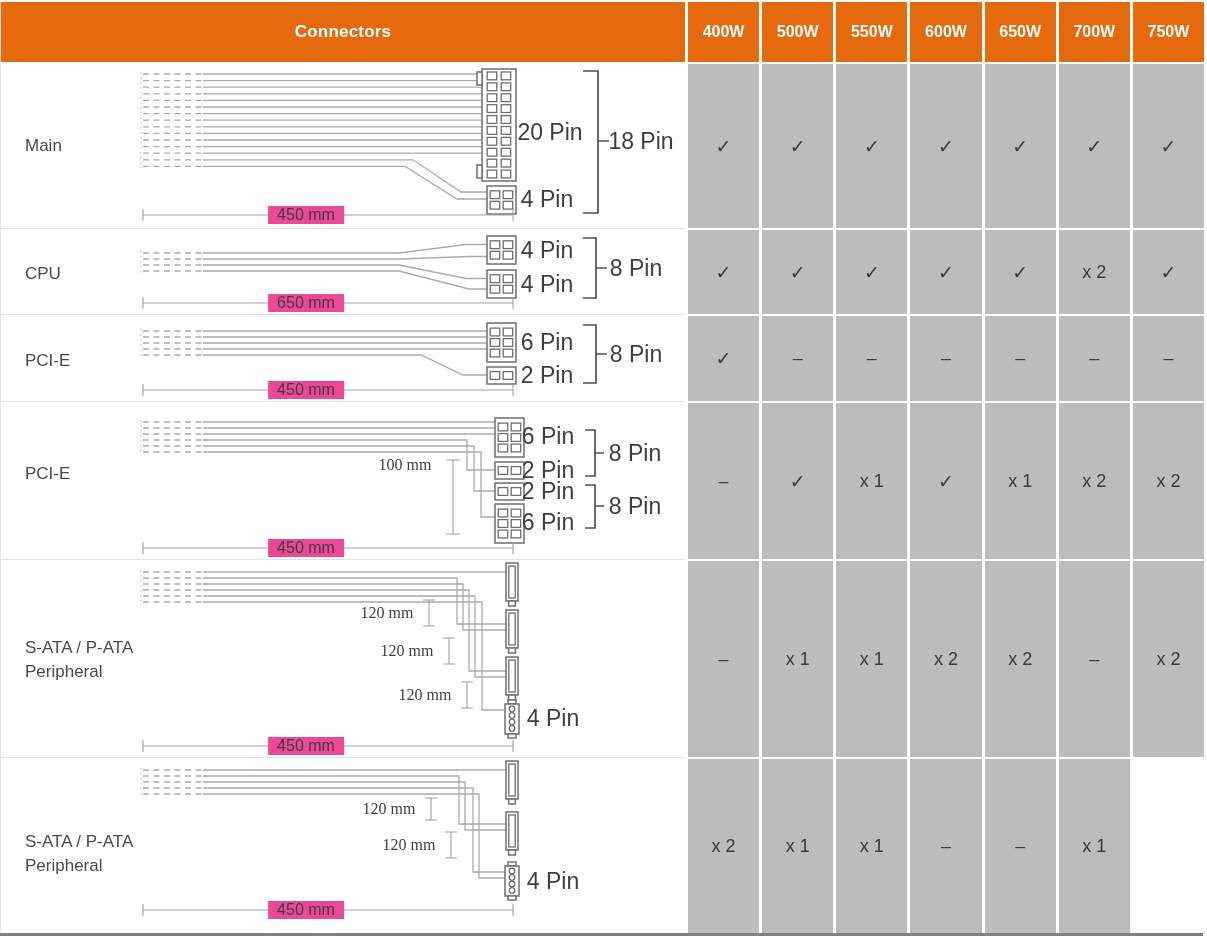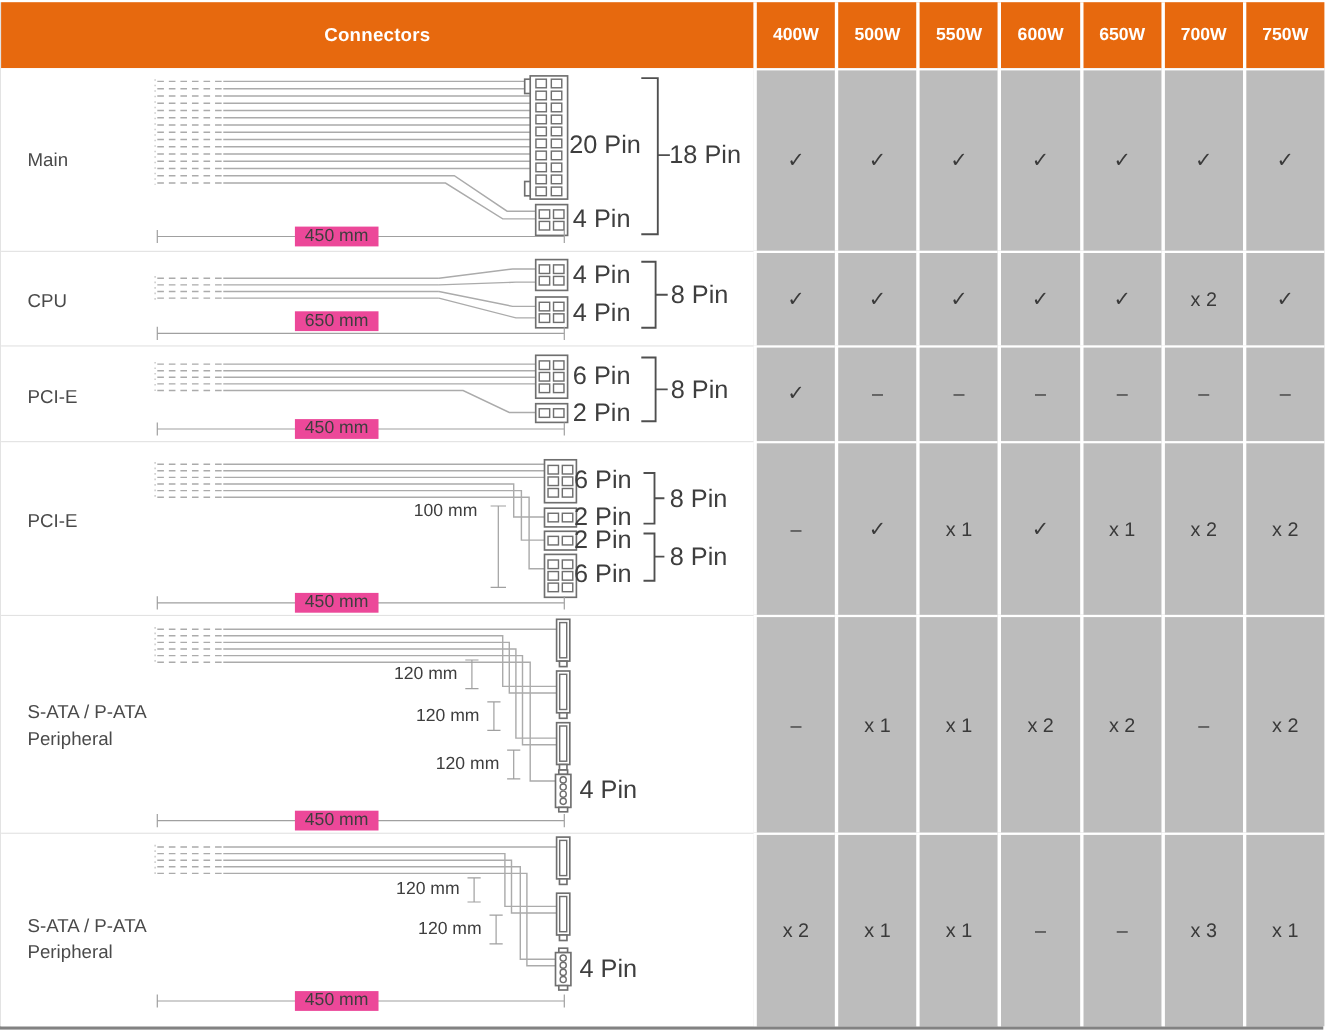--- a/index.html
+++ b/index.html
@@ -8,21 +8,21 @@
   .hcell{background:#e7690e;color:#fff;font-weight:bold;display:flex;align-items:center;justify-content:center;}
   .hcell.c{font-size:17px;letter-spacing:.2px;}
   .hcell.w{border-left:3px solid #fff;font-size:16px;}
   .vcell{background:#bcbcbc;border-left:3px solid #fff;border-top:2px solid #fff;display:flex;align-items:center;justify-content:center;font-size:18px;color:#3a3a3a;}
   .vcell .chk{font-size:19px;}
   .dcell{position:relative;background:#fff;border-top:1px solid #e2e2e2;overflow:hidden;}
   .dcell.r1{border-top:none;}
   .dcell svg{position:absolute;left:0;top:0;}
   .lab{position:absolute;transform:translate(-50%,-50%);font-size:23px;color:#3e3e3e;white-space:nowrap;}
   .dimlab{position:absolute;transform:translate(-50%,-50%);font-size:16px;color:#3e3e3e;background:#ec4899;padding:0 9px;white-space:nowrap;}
-  .mmlab{position:absolute;transform:translate(-50%,-50%);font-size:16px;color:#3e3e3e;white-space:nowrap;}
+  .mmlab{position:absolute;transform:translate(-50%,-50%);font-size:16px;color:#3e3e3e;white-space:nowrap;font-family:Liberation Serif, serif;}
   .rowlab{position:absolute;left:24px;transform:translateY(-50%);font-size:17px;color:#4a4a4a;line-height:24px;}
   .bottom-line{width:1203px;height:3px;background:#828282;margin-top:0;}
   
   .cable,.wire{fill:none;stroke:#ababab;stroke-width:1.3;}
   .dash{fill:none;stroke:#ababab;stroke-width:1.3;stroke-dasharray:6 4.5;}
   .dot{stroke:#c4c4c4;stroke-width:1.2;stroke-dasharray:1.5 3.5;fill:none;}
   .conn{fill:#fff;stroke:#6f6f6f;stroke-width:1.5;}
   .pin{fill:none;stroke:#6f6f6f;stroke-width:1.3;}
   .brk{fill:none;stroke:#4f4f4f;stroke-width:1.7;}
   .dim{fill:none;stroke:#a0a0a0;stroke-width:1.1;}
@@ -155,21 +155,21 @@
       <path class="cable" d="M398 24L465 15.5H486M398 30L468 27.5H486M398 36L465 49.5H486M398 42L468 60H486"></path>
       <use href="#conn4" x="486" y="7"></use>
       <use href="#conn4" x="486" y="41"></use>
       <path class="brk" d="M582 9H595V69H582M595 39H606"></path>
       <path class="dim" d="M142 68V80M142 74H512M512 68V80"></path>
     </svg>
     <div class="rowlab" style="top:45px"><span>CPU</span></div>
     <span class="lab" style="left:546px;top:21px">4 Pin</span>
     <span class="lab" style="left:546px;top:55px">4 Pin</span>
     <span class="lab" style="left:635px;top:39px">8 Pin</span>
-    <span class="dimlab" style="left:305px;top:63px">650 mm</span>
+    <span class="dimlab" style="left:305px;top:74px">650 mm</span>
   </div>
   <div class="vcell">
         <span class="chk">✓</span>
       </div>
   <div class="vcell">
         <span class="chk">✓</span>
       </div>
   <div class="vcell">
         <span class="chk">✓</span>
       </div>
@@ -353,21 +353,18 @@
   <div class="vcell">
         <span>x 1</span>
       </div>
   <div class="vcell">
         <span>–</span>
       </div>
   <div class="vcell">
         <span>–</span>
       </div>
   <div class="vcell">
-        <span>x 3</span>
-      </div>
-  <div class="vcell">
         <span>x 1</span>
       </div>
 
 </div>
 <div class="bottom-line"></div>
 </div>
 
 </body></html>

